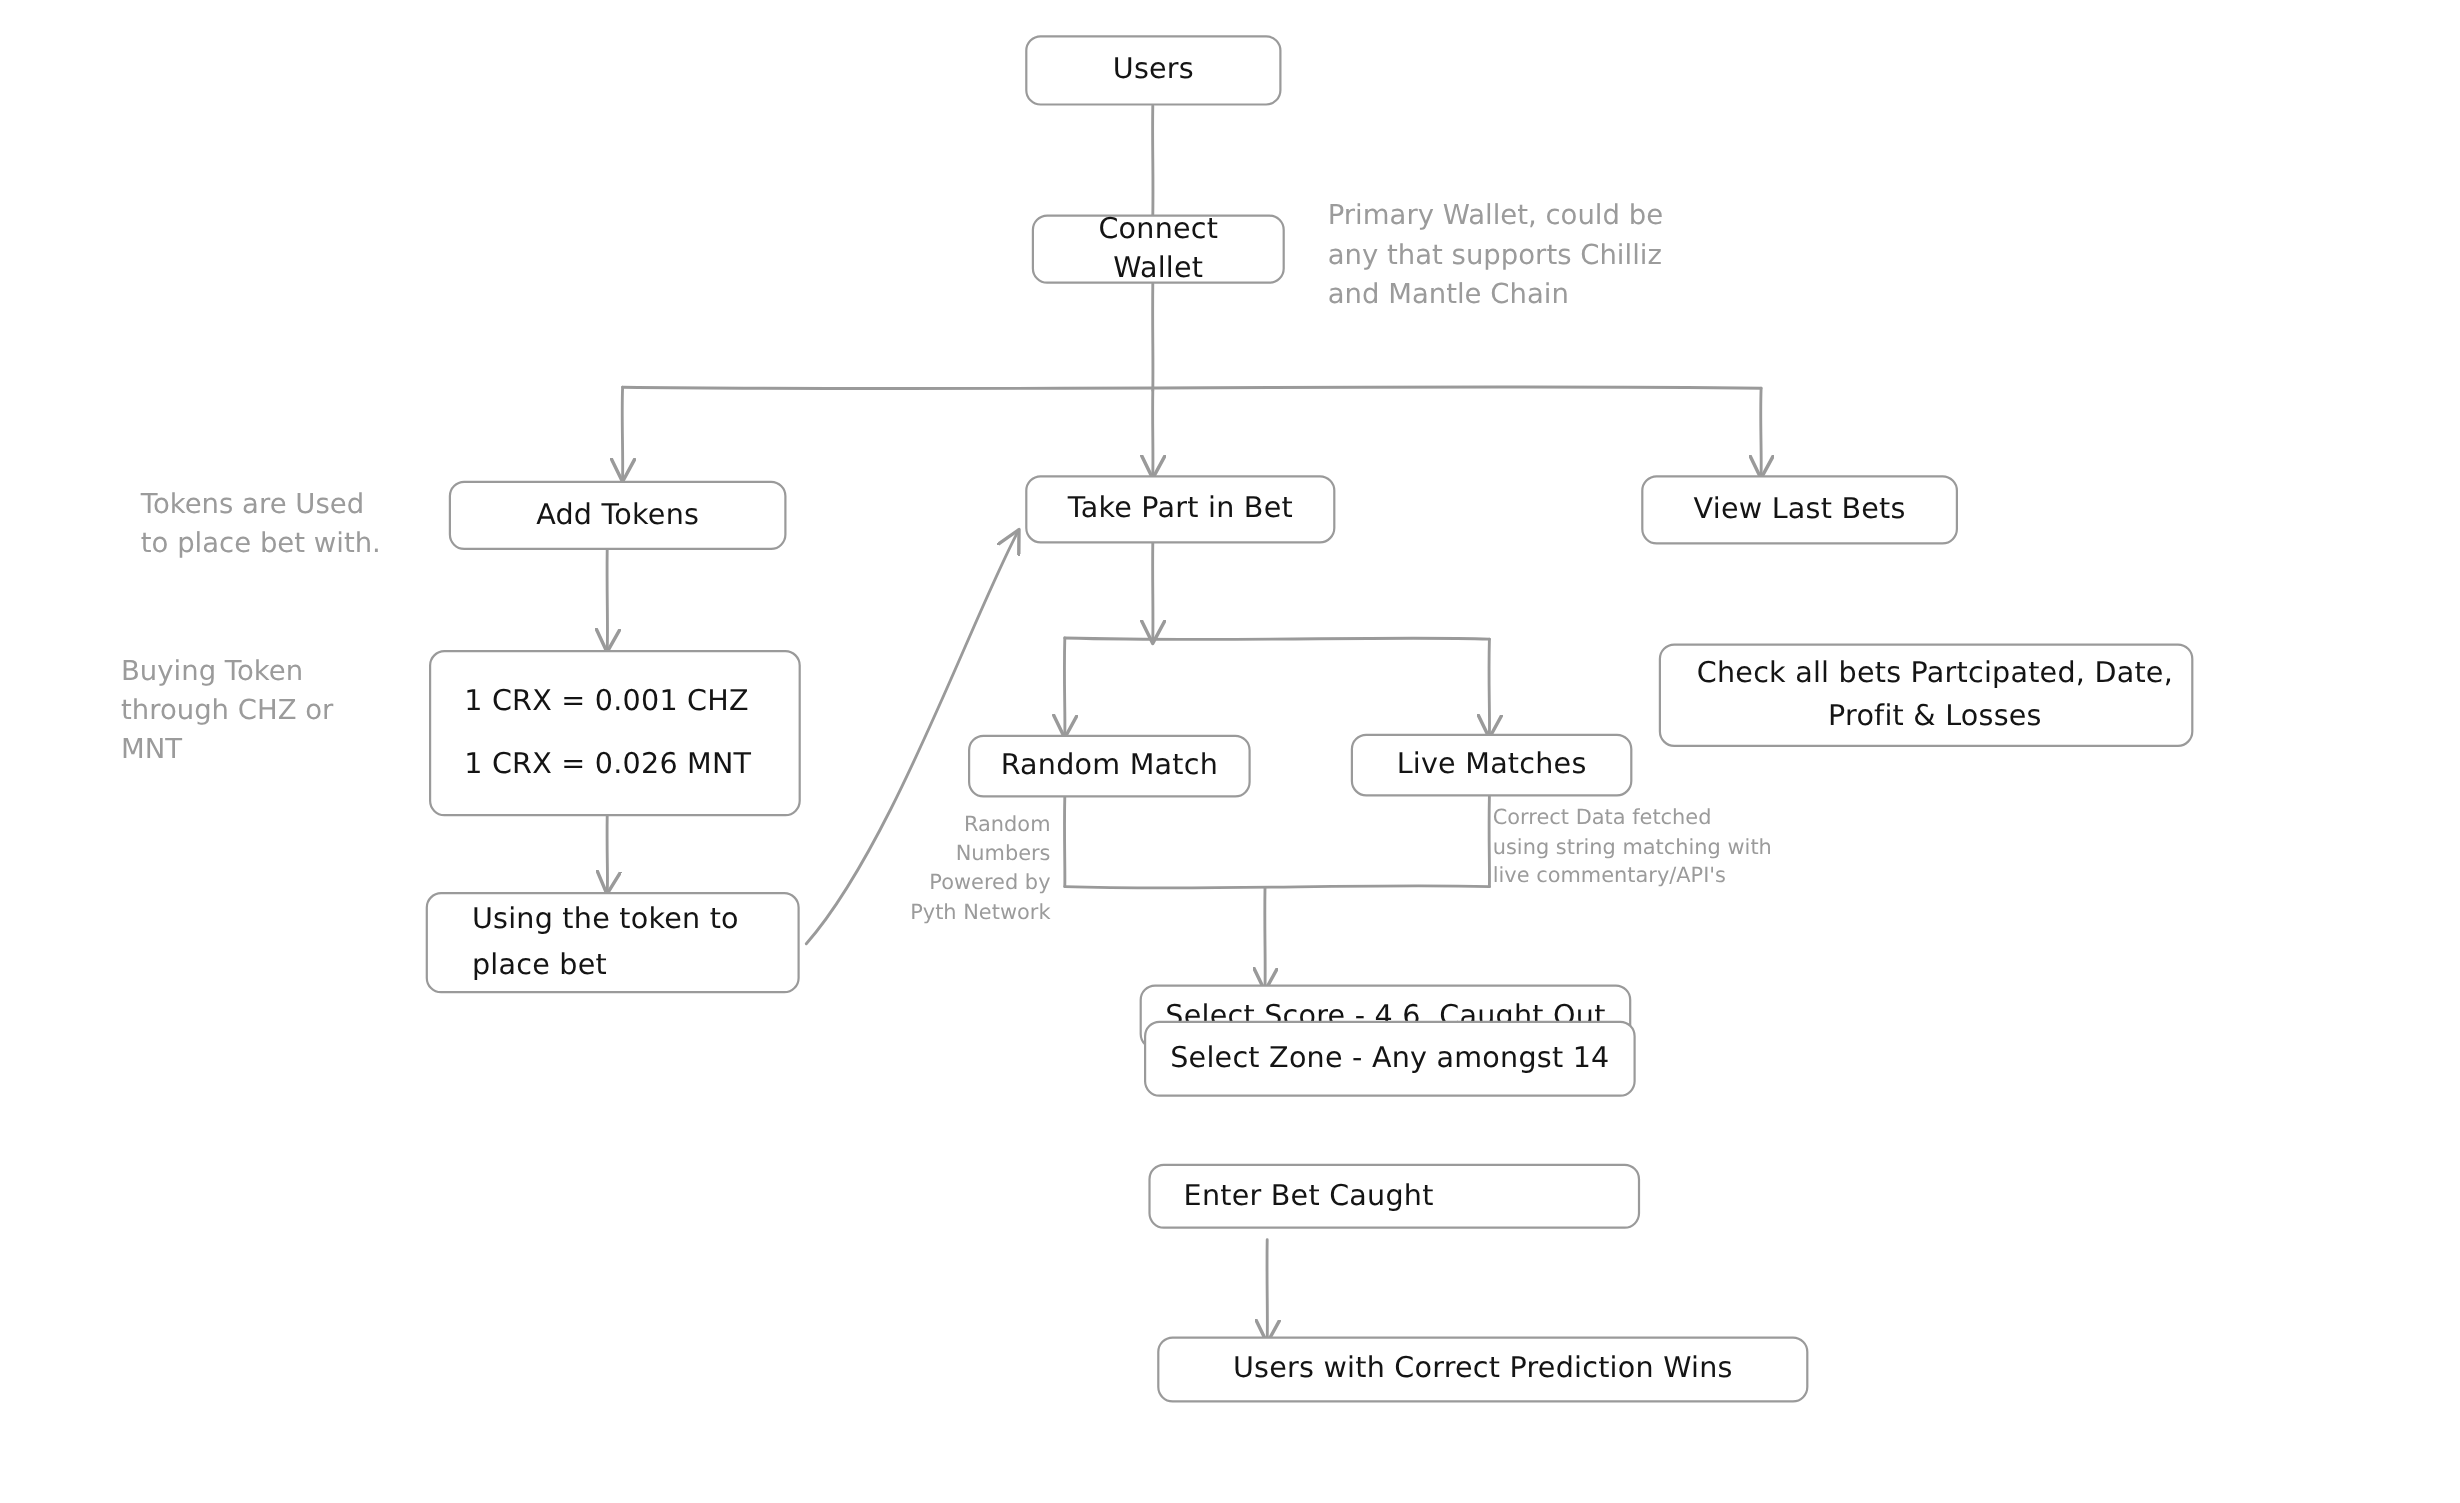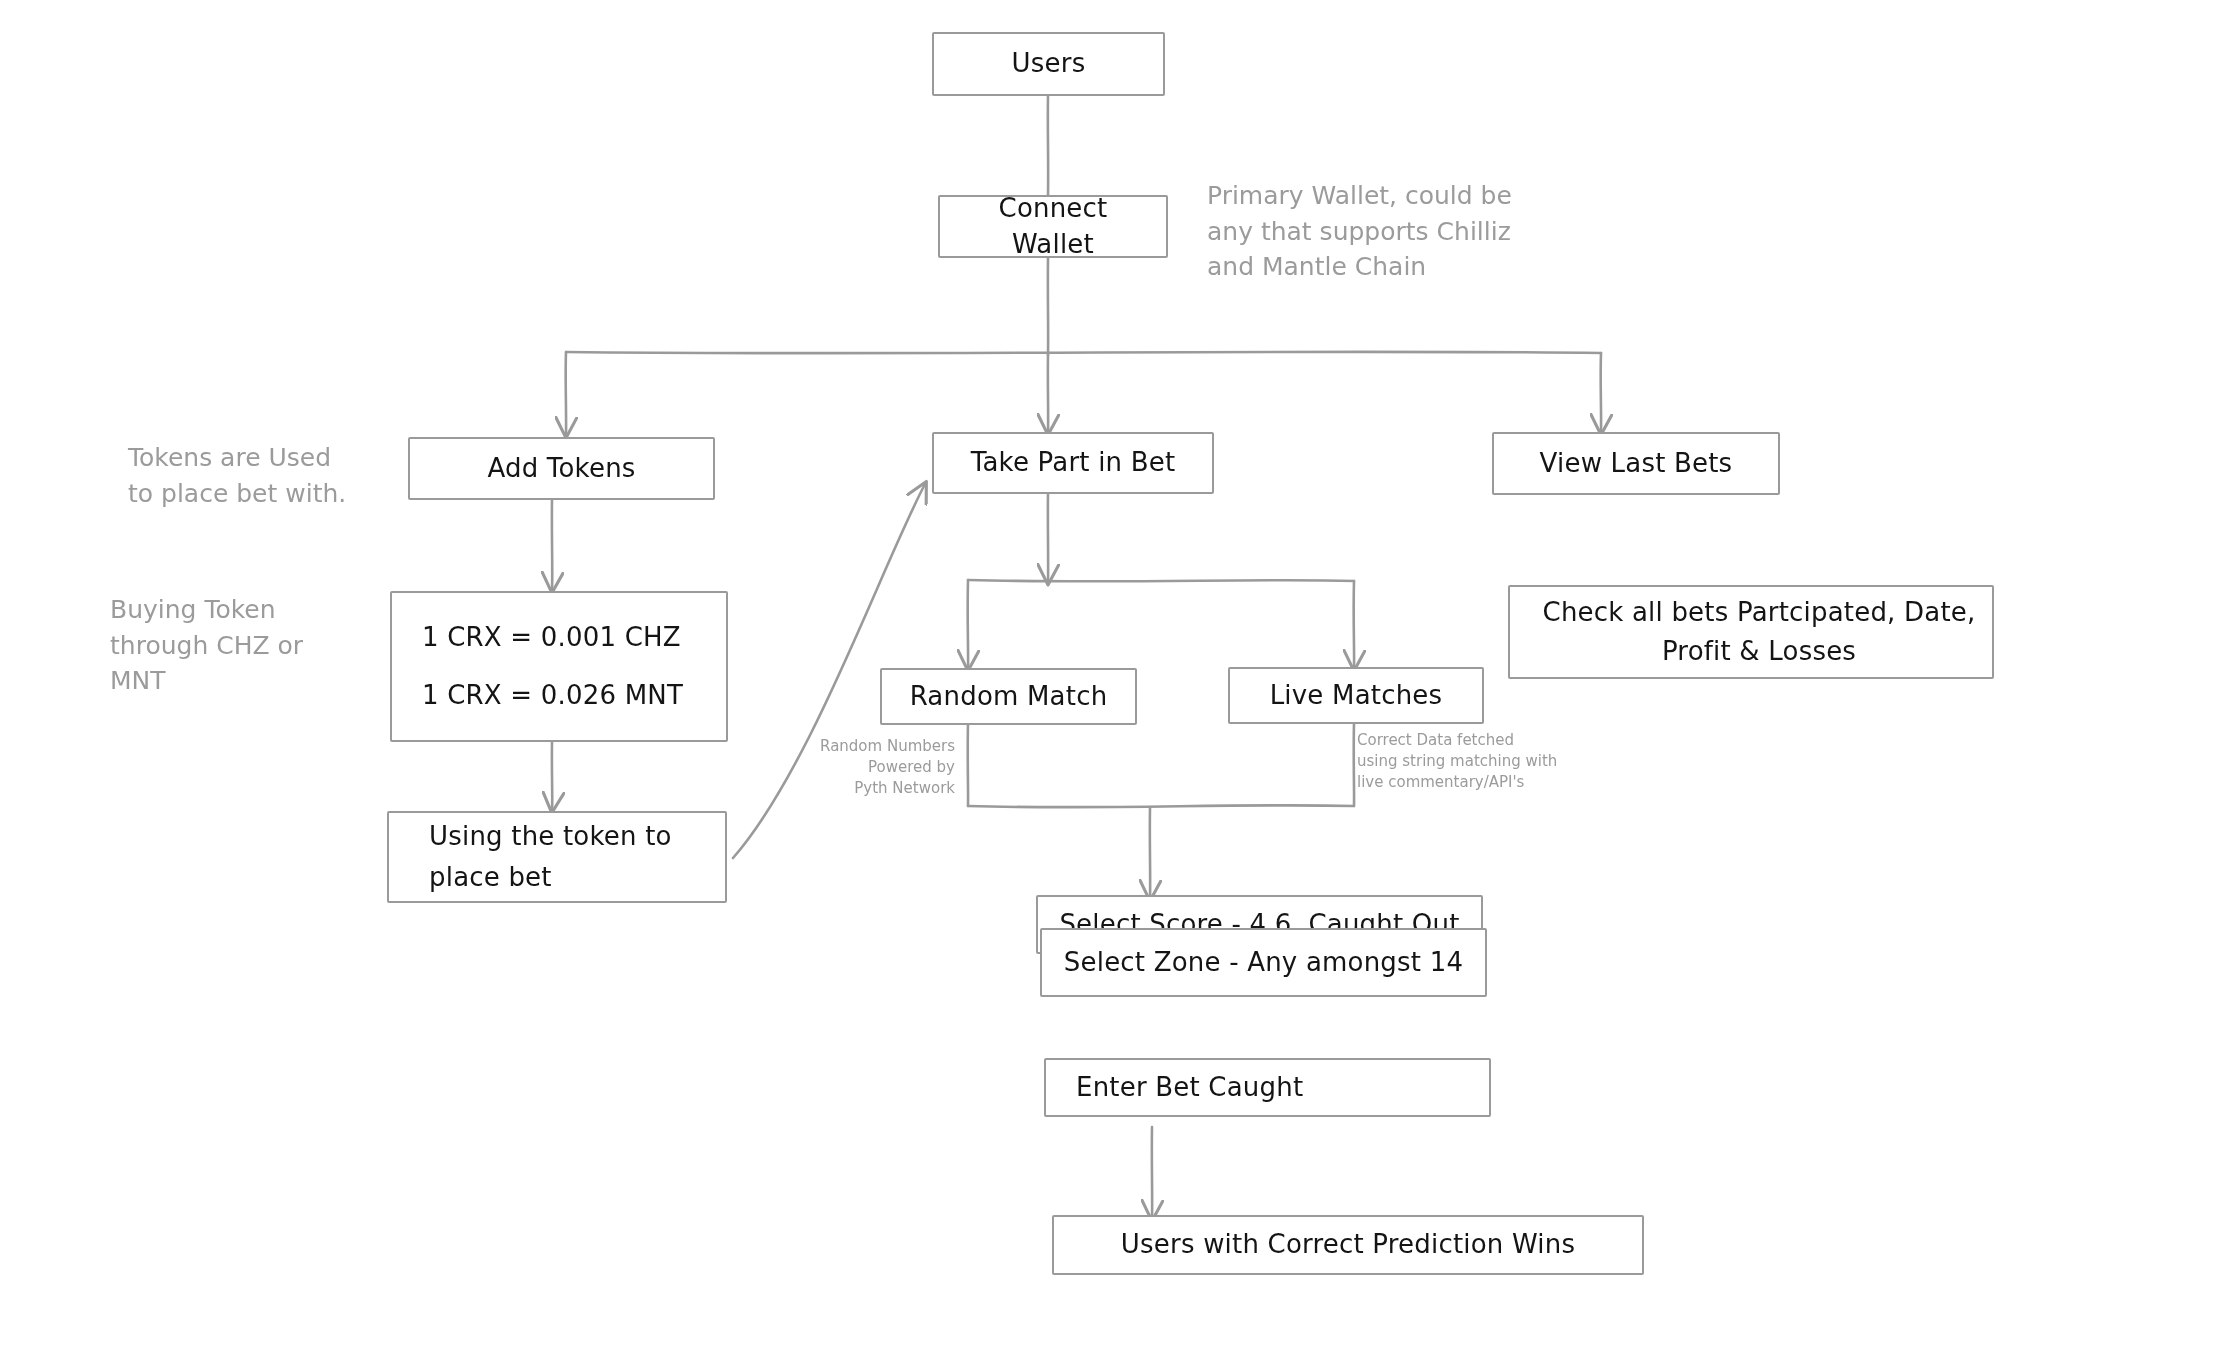--- a/index.html
+++ b/index.html
@@ -20,21 +20,21 @@
     top: 0; left: 0;
     width: 2236px;
     height: 1366px;
   }
   
   .node {
     position: absolute;
     box-sizing: border-box;
     background: #ffffff;
     border: 2.5px solid #9a9a9a;
-    border-radius: 2px;
+    border-radius: 14px;
     display: flex;
     align-items: center;
     justify-content: center;
     color: #141414;
     font-family: "DejaVu Sans", sans-serif;
     font-size: 26px;
     font-weight: 400;
     letter-spacing: 0.2px;
     text-align: center;
     line-height: 1.35;
@@ -56,21 +56,21 @@
   
   .note {
     position: absolute;
     color: #9b9b9b;
     font-family: "DejaVu Sans", sans-serif;
     font-size: 25px;
     line-height: 1.42;
     white-space: pre-line;
   }
   .note.small {
-    font-size: 15px;
+    font-size: 19px;
     line-height: 1.40;
   }
   .note.right { text-align: right; }
 </style>
 </head>
 <body>
 
 <svg id="canvas" viewBox="0 0 2236 1366">
   <defs>
     <marker id="ah" viewBox="0 0 12 12" refX="9.5" refY="6" markerWidth="9" markerHeight="9" orient="auto-start-reverse">

